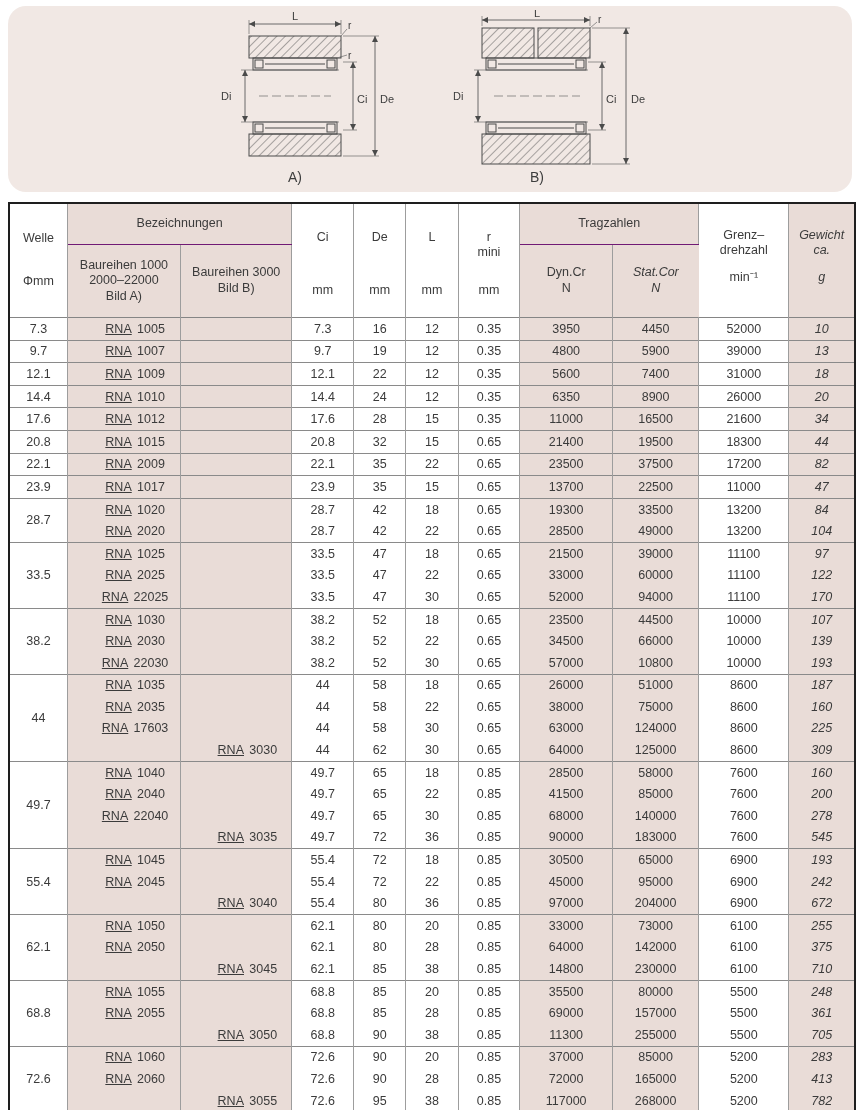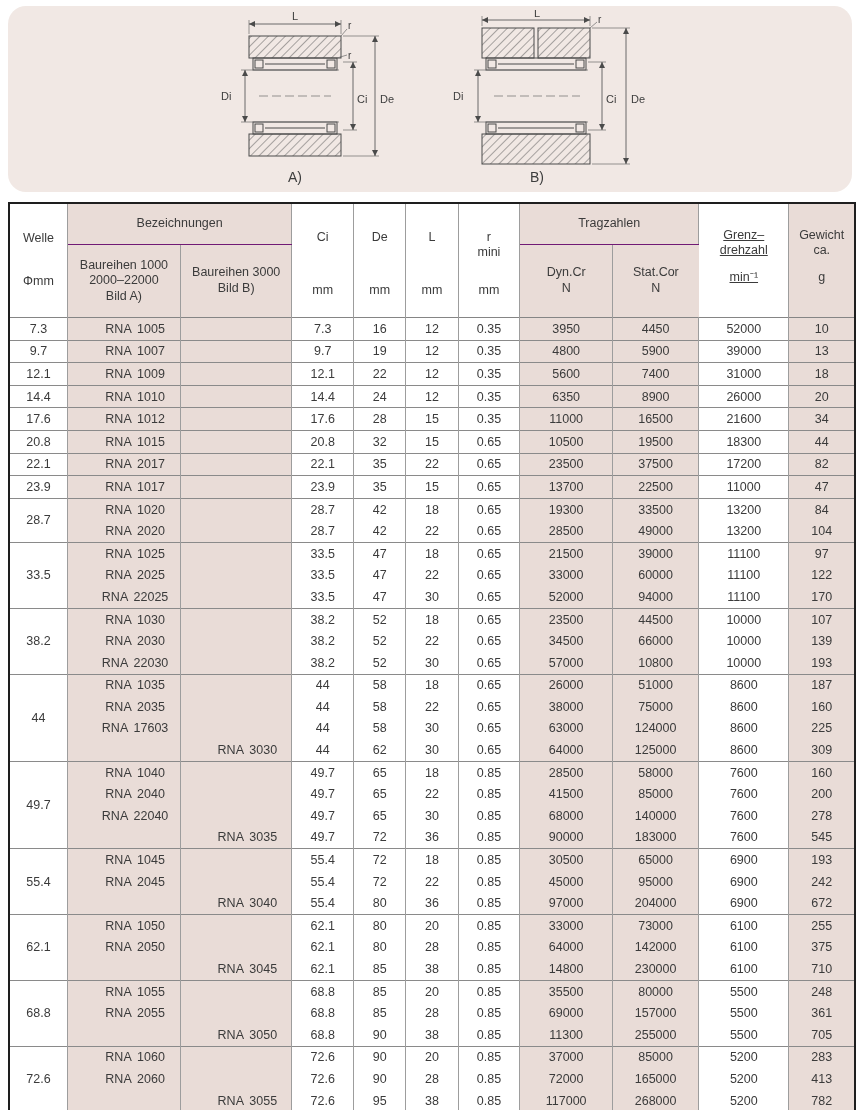--- a/index.html
+++ b/index.html
@@ -17,34 +17,34 @@
     padding-top:4px; box-sizing:border-box;
   }
   svg text { fill:#3d3d3d; font-family:"Liberation Sans", sans-serif; }
   
   .tableWrap {
     position:absolute; left:8px; top:202px; width:844px;
     border:2px solid #1e1e1e; background:#ffffff;
   }
   table { border-collapse:collapse; width:100%; table-layout:fixed; font-size:12.5px; }
   th, td { border-right:1px solid #9d9d9d; padding:0; font-weight:normal; }
-  th:last-child, td:last-child { border-right:none; }
+  th:last-child, td:last-child { border-right:none;font-style:italic; }
   thead { border-bottom:1px solid #858585; }
   thead tr.h1 th { height:40px; }
   thead tr.h2 th { height:72px; }
   thead th { vertical-align:middle; text-align:center; line-height:1.25; font-size:12.5px; }
   thead th.split { border-bottom:1px solid #701a75; }
   .pink { background:#e9dcd7; }
   .stack { height:106px; display:flex; flex-direction:column; justify-content:space-between;
            box-sizing:border-box; padding:16px 0 15px; align-items:center; }
   .stack .top { line-height:1.25; }
   tbody.group { border-top:1px solid #8a8a8a; }
   tbody.group td { height:21.6px; text-align:center; vertical-align:middle; }
   td.c-desig { text-align:left; }
-  td.c-desig .prefix { display:inline-block; width:37px; margin-left:17px; }
+  td.c-desig .prefix { display:inline-block; width:37px; margin-left:17px;text-decoration:underline; }
 </style>
 </head>
 <body>
 
 <div class="panel">
 
   <svg width="195" height="180" viewBox="0 0 195 180">
     <defs>
       <pattern id="hatchA" patternUnits="userSpaceOnUse" width="6" height="6" patternTransform="rotate(45)">
         <line x1="0" y1="0" x2="0" y2="6" stroke="#5a5a5a" stroke-width="1"></line>
@@ -199,21 +199,21 @@
       <th rowspan="2">
         <div class="stack" style="padding:22px 0 15px;">
           <span class="top">
             <span>r</span><br><span>mini</span>
           </span>
           <span>mm</span>
         </div>
       </th>
       <th colspan="2" class="pink split">Tragzahlen</th>
       <th rowspan="2">
-        <div class="stack" style="padding:20px 0 28px;text-decoration:underline;">
+        <div class="stack" style="padding:20px 0 28px;">
           <span class="top">
             <span>Grenz–</span><br><span>drehzahl</span>
           </span>
           <span>min⁻¹</span>
         </div>
       </th>
       <th rowspan="2" class="pink">
         <div class="stack" style="padding:20px 0 28px;">
           <span class="top">
             <span>Gewicht</span><br><span>ca.</span>
@@ -317,30 +317,30 @@
       </tbody>
       <tbody class="group">
         <tr>
           <td rowspan="1">20.8</td>
           <td class="c-desig pink"><span class="prefix">RNA</span><span>1015</span></td>
           <td class="c-desig pink"></td>
           <td>20.8</td>
           <td>32</td>
           <td>15</td>
           <td>0.65</td>
-          <td class="pink">10500</td>
+          <td class="pink">21400</td>
           <td class="pink">19500</td>
           <td>18300</td>
           <td class="pink">44</td>
         </tr>
       </tbody>
       <tbody class="group">
         <tr>
           <td rowspan="1">22.1</td>
-          <td class="c-desig pink"><span class="prefix">RNA</span><span>2017</span></td>
+          <td class="c-desig pink"><span class="prefix">RNA</span><span>2009</span></td>
           <td class="c-desig pink"></td>
           <td>22.1</td>
           <td>35</td>
           <td>22</td>
           <td>0.65</td>
           <td class="pink">23500</td>
           <td class="pink">37500</td>
           <td>17200</td>
           <td class="pink">82</td>
         </tr>

